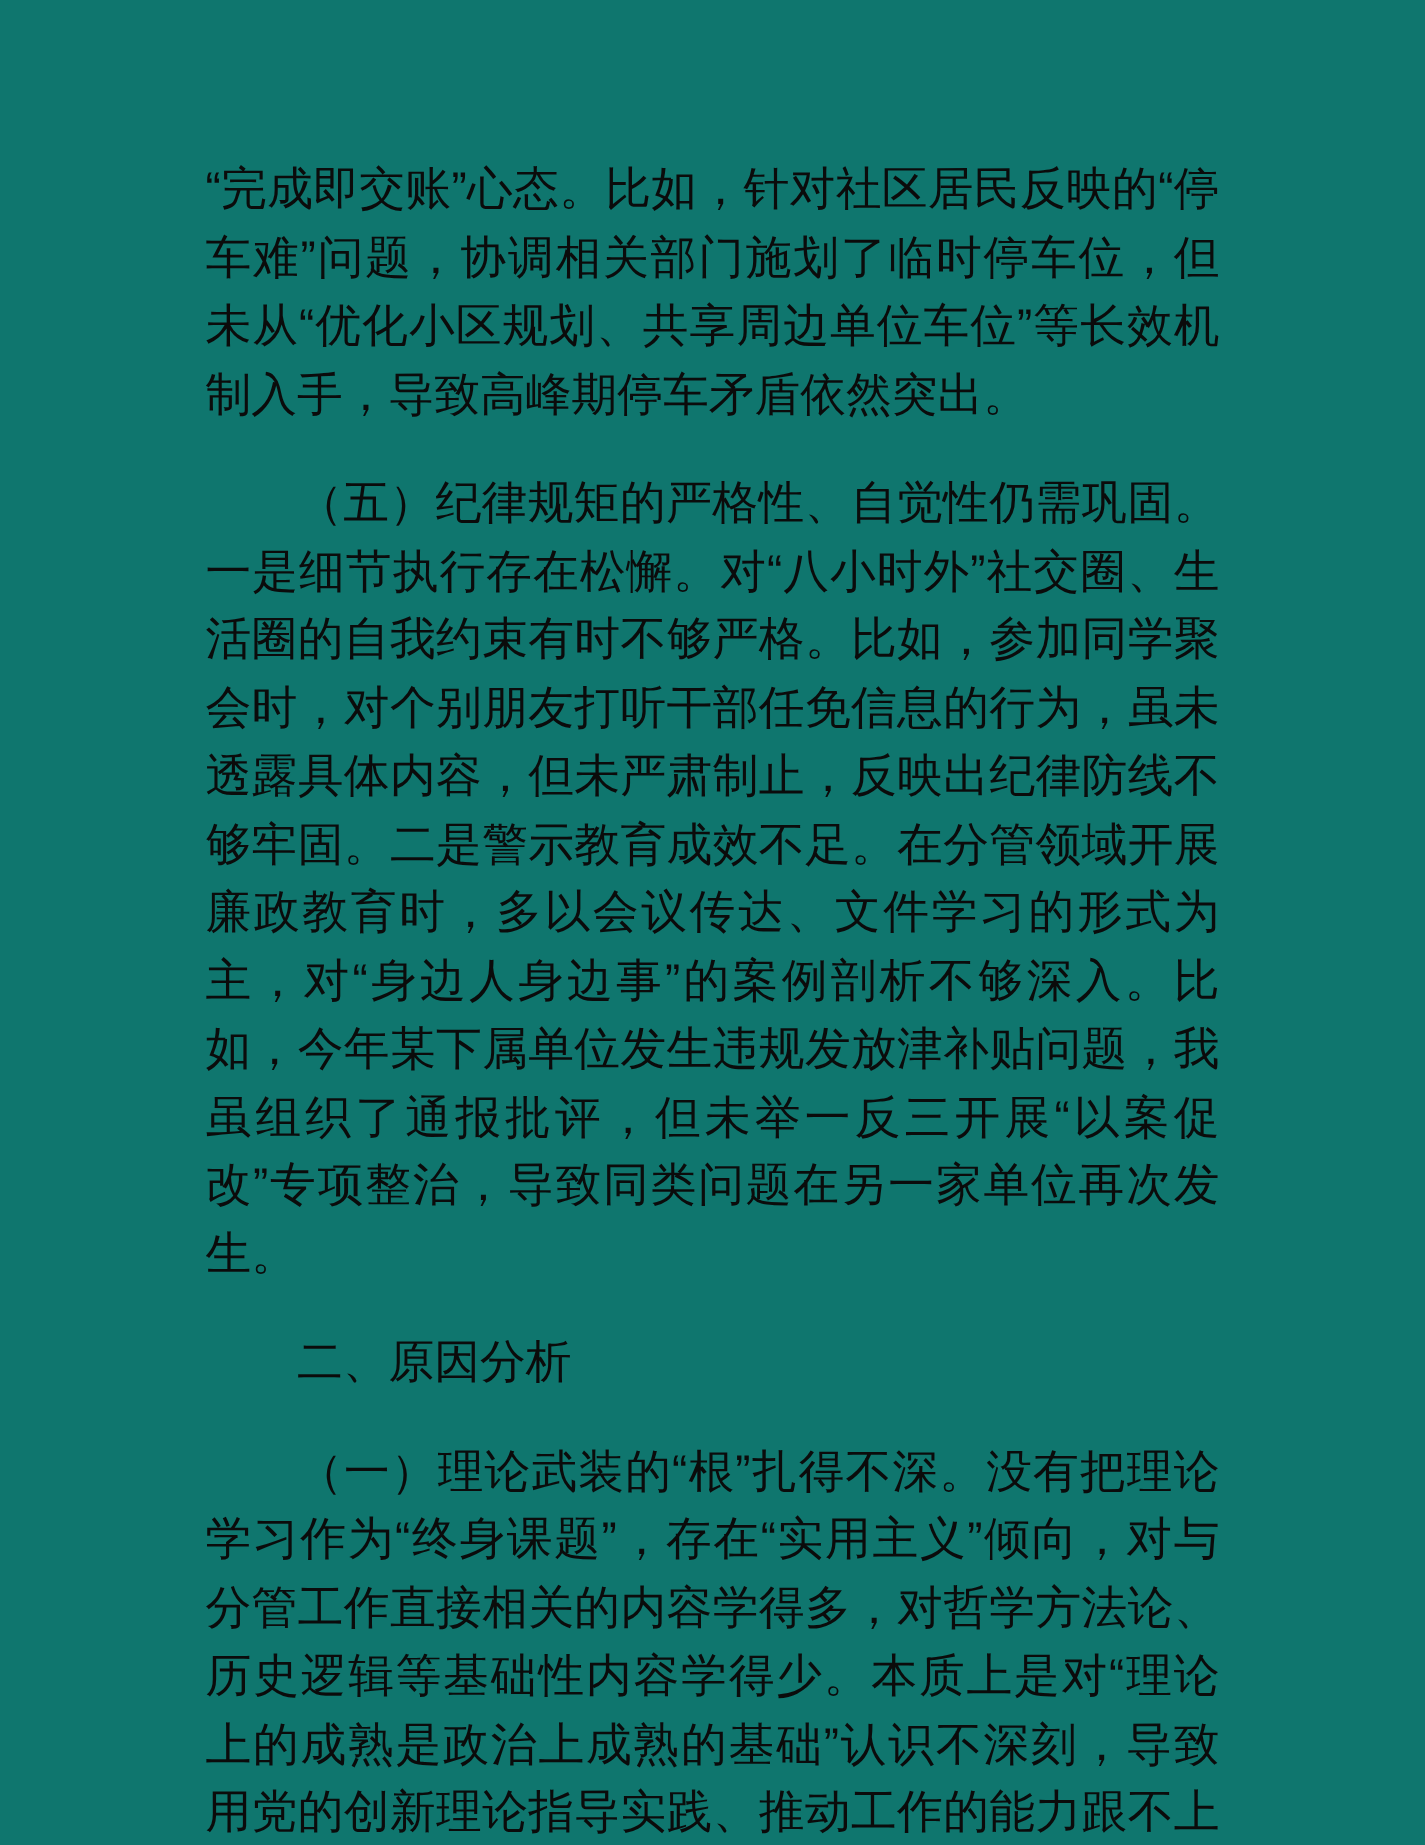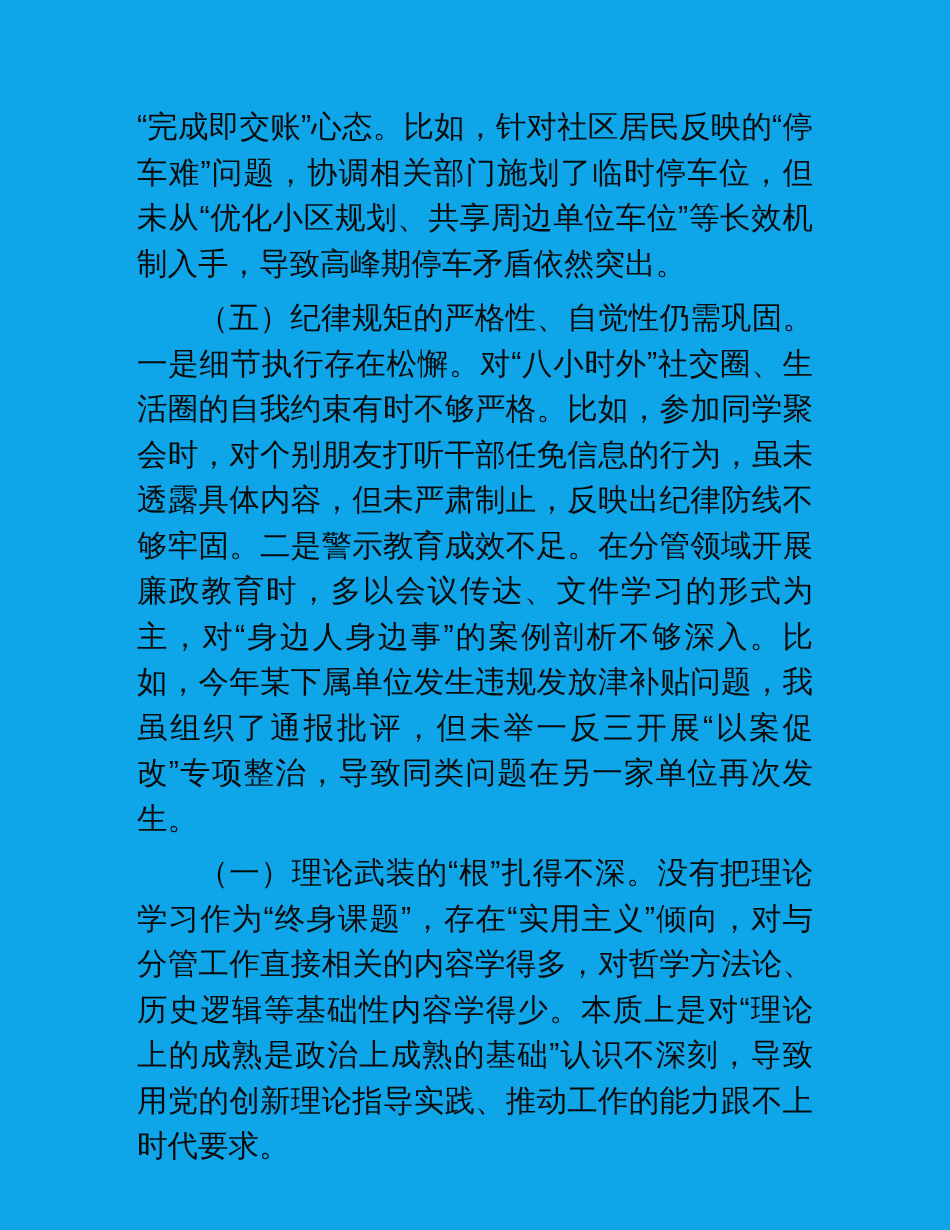--- a/index.html
+++ b/index.html
@@ -8,21 +8,21 @@
     padding: 0;
     background: #ffffff;
   }
   body {
     font-family: "Liberation Sans", "DejaVu Sans", sans-serif;
   }
   .page {
     position: relative;
     width: 950px;
     height: 1230px;
-    background: #0ea5e9;
+    background: #0f766e;
     overflow: hidden;
     box-sizing: border-box;
   }
   .text-block {
     position: absolute;
     left: 137px;
     top: 104px;
     width: 676px;
   }
   .para {
@@ -31,21 +31,21 @@
     line-height: 45.5px;
     color: #0b0b0b;
     text-align: justify;
     text-align-last: left;
     text-justify: inter-character;
     letter-spacing: 0px;
     word-break: break-all;
     font-weight: 400;
   }
   .para + .para {
-    margin-top: 9px;
+    margin-top: 27px;
   }
   .indent {
     text-indent: 61px;
   }
   .noindent {
     text-indent: 0;
   }
   
   .short {
     text-align: left;
@@ -55,19 +55,20 @@
 <body>
 
 <div class="page">
 
   <div class="text-block">
 
     <p class="para noindent">“完成即交账”心态。比如，针对社区居民反映的“停车难”问题，协调相关部门施划了临时停车位，但未从“优化小区规划、共享周边单位车位”等长效机制入手，导致高峰期停车矛盾依然突出。</p>
 
     <p class="para indent">（五）纪律规矩的严格性、自觉性仍需巩固。一是细节执行存在松懈。对“八小时外”社交圈、生活圈的自我约束有时不够严格。比如，参加同学聚会时，对个别朋友打听干部任免信息的行为，虽未透露具体内容，但未严肃制止，反映出纪律防线不够牢固。二是警示教育成效不足。在分管领域开展廉政教育时，多以会议传达、文件学习的形式为主，对“身边人身边事”的案例剖析不够深入。比如，今年某下属单位发生违规发放津补贴问题，我虽组织了通报批评，但未举一反三开展“以案促改”专项整治，导致同类问题在另一家单位再次发生。</p>
 
+    <p class="para indent short">二、原因分析</p>
 
 
     <p class="para indent">（一）理论武装的“根”扎得不深。没有把理论学习作为“终身课题”，存在“实用主义”倾向，对与分管工作直接相关的内容学得多，对哲学方法论、历史逻辑等基础性内容学得少。本质上是对“理论上的成熟是政治上成熟的基础”认识不深刻，导致用党的创新理论指导实践、推动工作的能力跟不上时代要求。</p>
 
   </div>
 
 </div>
 
 </body></html>

